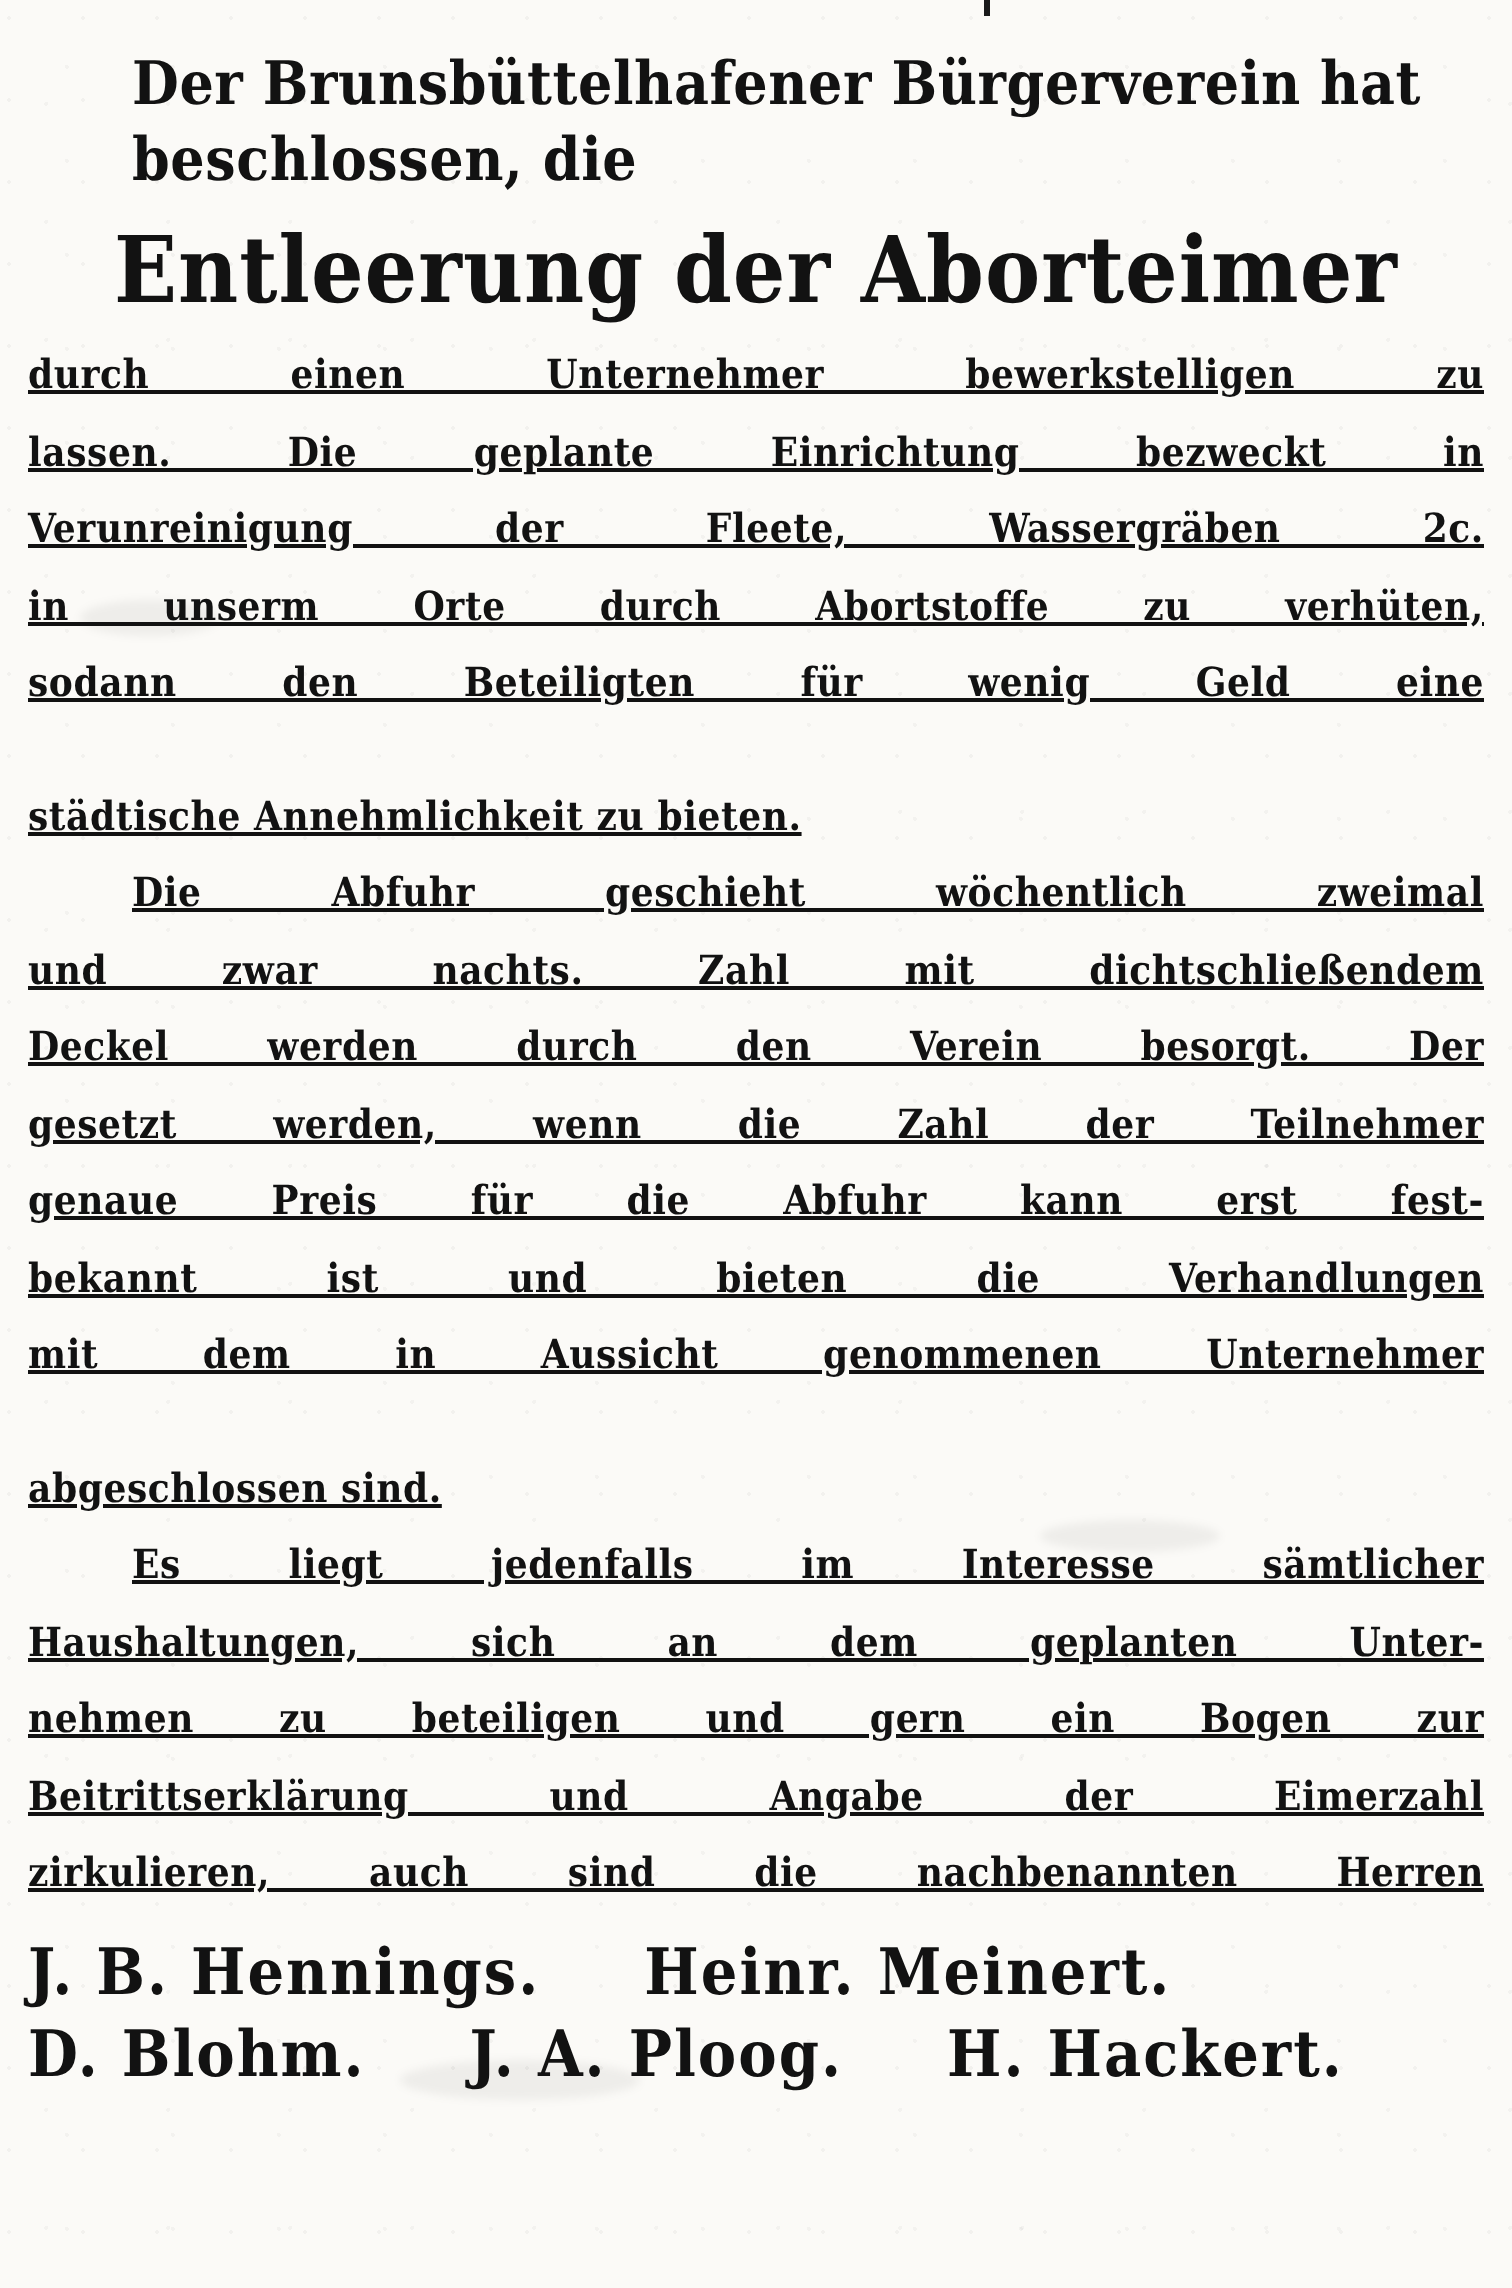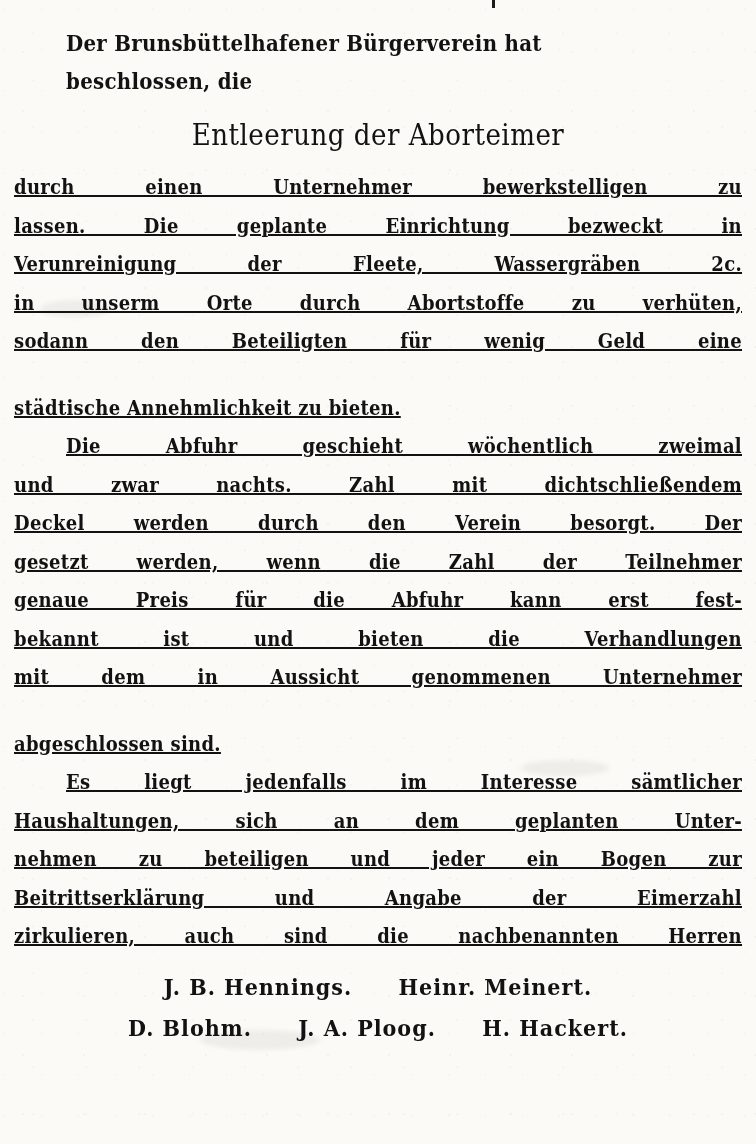--- a/index.html
+++ b/index.html
@@ -41,36 +41,36 @@
   }
   
   .bl {
     font-family: "DejaVu Serif", serif;
     font-weight: 700;
     font-stretch: condensed;
     letter-spacing: 0.3px;
     color: #121212;
   }
   .p1 {
-    font-size: 22px;
+    font-size: 30px;
     line-height: 38px;
     text-align: justify;
     margin: 14px 0 0 0;
     text-indent: 52px;
   }
   .p1 .lastline {
     display: block;
   }
   .headline {
-    font-size: 29px;
+    font-size: 46px;
     line-height: 58px;
     text-align: center;
     margin: 6px 0 4px 0;
     letter-spacing: 0.5px;
-    font-weight: 400;
+    font-weight: 700;
     white-space: nowrap;
   }
   .body-par {
     font-size: 20px;
     line-height: 38.5px;
     text-align: justify;
     margin: 0;
     text-decoration: underline;
   }
   .body-par .ln {
@@ -78,23 +78,23 @@
     text-align: justify;
     text-align-last: justify;
     white-space: nowrap;
   }
   .body-par .ln.last {
     text-align-last: left;
     margin-top: 28px;
   }
   .signatures {
     margin-top: 10px;
-    font-size: 23px;
+    font-size: 32px;
     line-height: 41px;
-    text-align: center;
+    text-align: left;
     letter-spacing: 1px;
   }
   .sig-line {
     display: block;
     white-space: nowrap;
   }
   .sig-line .gap {
     display: inline-block;
     width: 30px;
   }
@@ -142,21 +142,21 @@
       <span class="ln">gesetzt werden, wenn die Zahl der Teilnehmer</span>
       <span class="ln">genaue Preis für die Abfuhr kann erst fest-</span>
       <span class="ln">bekannt ist und bieten die Verhandlungen</span>
       <span class="ln">mit dem in Aussicht genommenen Unternehmer</span>
       <span class="ln last">abgeschlossen sind.</span>
     </div>
 
     <div class="bl body-par">
       <span class="ln" style="padding-left:52px;">Es liegt jedenfalls im Interesse sämtlicher</span>
       <span class="ln">Haushaltungen, sich an dem geplanten Unter-</span>
-      <span class="ln">nehmen zu beteiligen und jeder ein Bogen zur</span>
+      <span class="ln">nehmen zu beteiligen und gern ein Bogen zur</span>
       <span class="ln">Beitrittserklärung und Angabe der Eimerzahl</span>
       <span class="ln">zirkulieren, auch sind die nachbenannten Herren</span>
     </div>
 
     <div class="bl signatures">
       <span class="sig-line">
         <span>J. B. Hennings.</span>
         <span class="gap"></span>
         <span>Heinr. Meinert.</span>
       </span>

